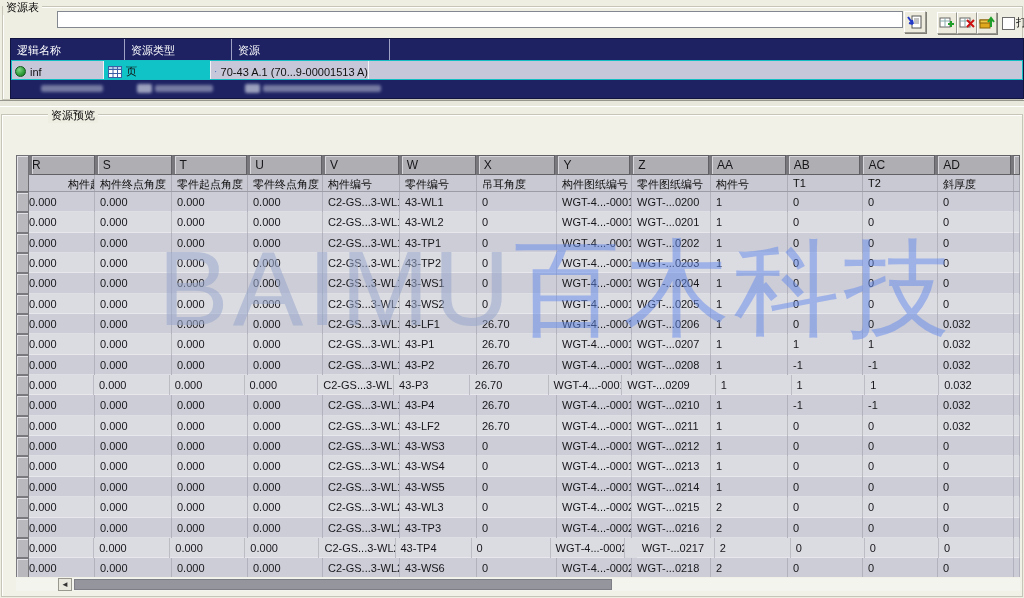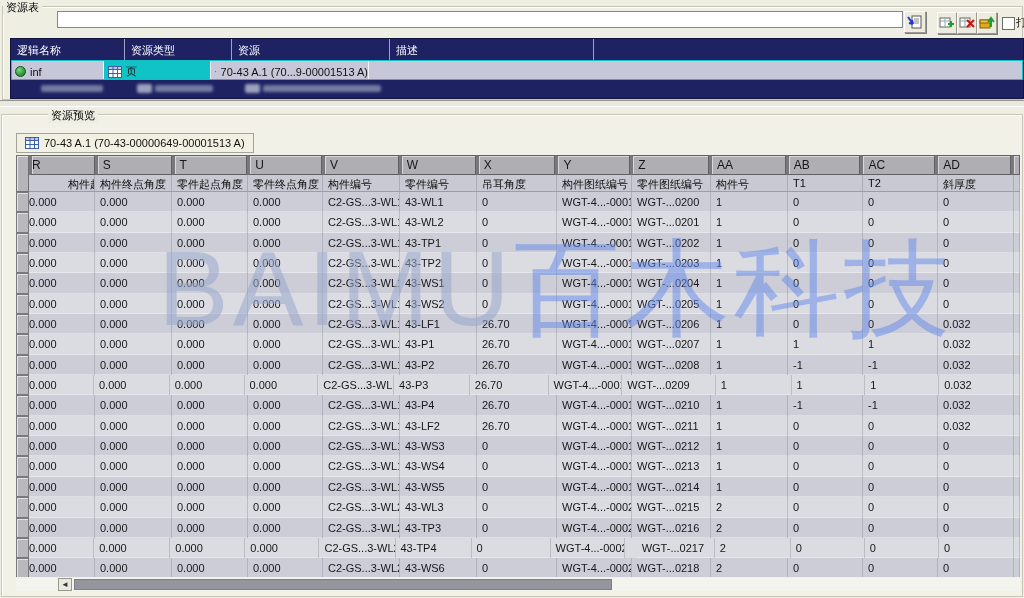--- a/index.html
+++ b/index.html
@@ -120,21 +120,20 @@
     </svg>
   </button>
   <span id="chk"></span>
   <span id="chk-label">打</span>
 
   <div id="res-table" class="abs">
     <div class="res-hrow">
       <div class="res-hcell" style="width:114px;">逻辑名称</div>
       <div class="res-hcell" style="width:107px;">资源类型</div>
       <div class="res-hcell" style="width:158px;">资源</div>
-      <div class="res-hcell" style="width:204px;">描述</div>
       <div class="res-hcell" style="flex:1;border-right:none;"></div>
     </div>
     <div class="res-row1">
       <div class="res-cell" style="width:93px;">
         <span class="dot"></span>
         <span>inf</span>
       </div>
       <div class="res-cell" style="width:107px;background:#10C3C7;">
         <svg width="14" height="12" viewBox="0 0 14 12">
           <rect x="0.5" y="0.5" width="13" height="11" fill="#fff" stroke="#3A5FA5"></rect>
@@ -164,30 +163,20 @@
       <div class="smudge" style="left:234px;top:4px;width:15px;height:9px;background:rgba(210,215,230,.7);"></div>
       <div class="smudge" style="left:252px;top:5px;width:118px;height:7px;"></div>
     </div>
   </div>
 
   <div class="divider"></div>
 
   <span class="group-label" style="left:2px;top:108px;margin-left:46px;">资源预览</span>
   <div id="group2" class="abs groupbox"></div>
 
-  <div id="sheet-tab">
-    <svg width="14" height="12" viewBox="0 0 14 12">
-      <rect x="0.5" y="0.5" width="13" height="11" fill="#fff" stroke="#3A5FA5"></rect>
-      <rect x="0.5" y="0.5" width="13" height="3" fill="#B8CCE8" stroke="#3A5FA5"></rect>
-      <line x1="0" y1="7.5" x2="14" y2="7.5" stroke="#3A5FA5"></line>
-      <line x1="5" y1="0" x2="5" y2="12" stroke="#3A5FA5"></line>
-        <line x1="9.5" y1="0" x2="9.5" y2="12" stroke="#3A5FA5"></line>
-    </svg>
-    <span>70-43 A.1 (70-43-00000649-00001513 A)</span>
-  </div>
 
   <div id="grid">
     <div id="grid-stub"></div>
     <div id="letters">
         <div class="lspacer" style="width: 13px;"></div>
         <div class="lcell clip-left" style="width: 66px;">R</div>
         <div class="lcell" style="width: 77px;">S</div>
         <div class="lcell" style="width: 76px;">T</div>
         <div class="lcell" style="width: 75px;">U</div>
         <div class="lcell" style="width: 77px;">V</div>

